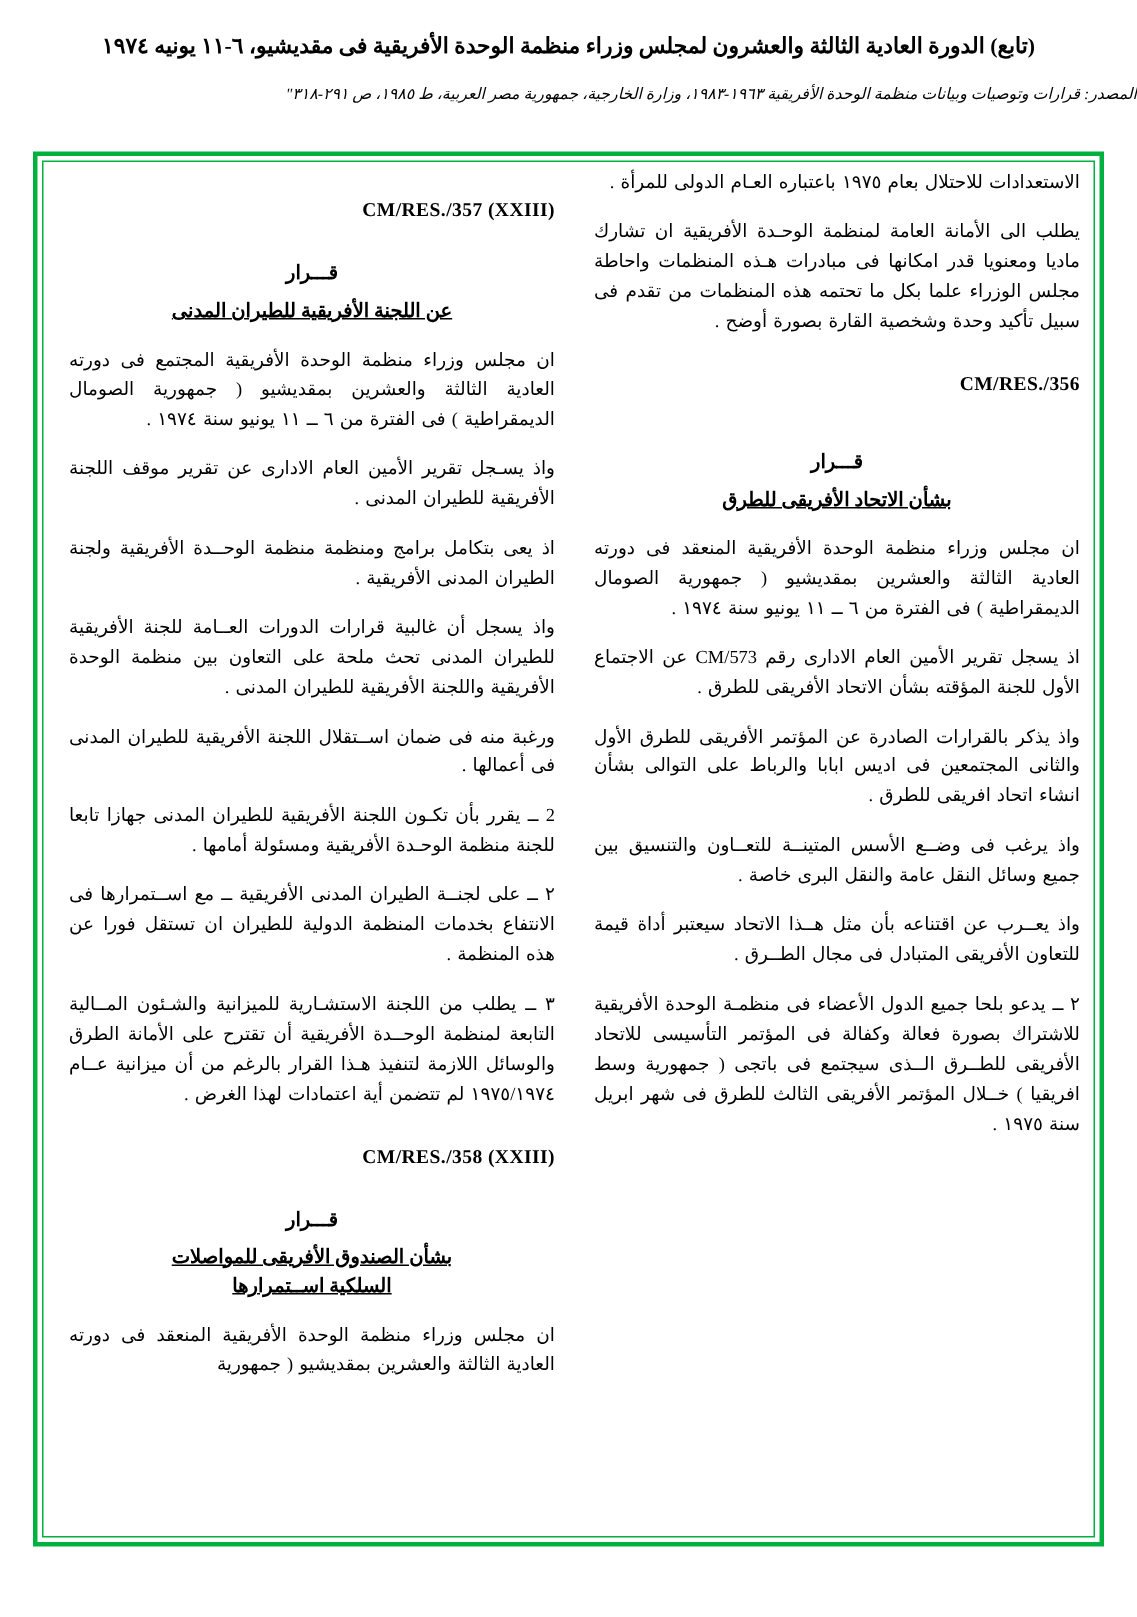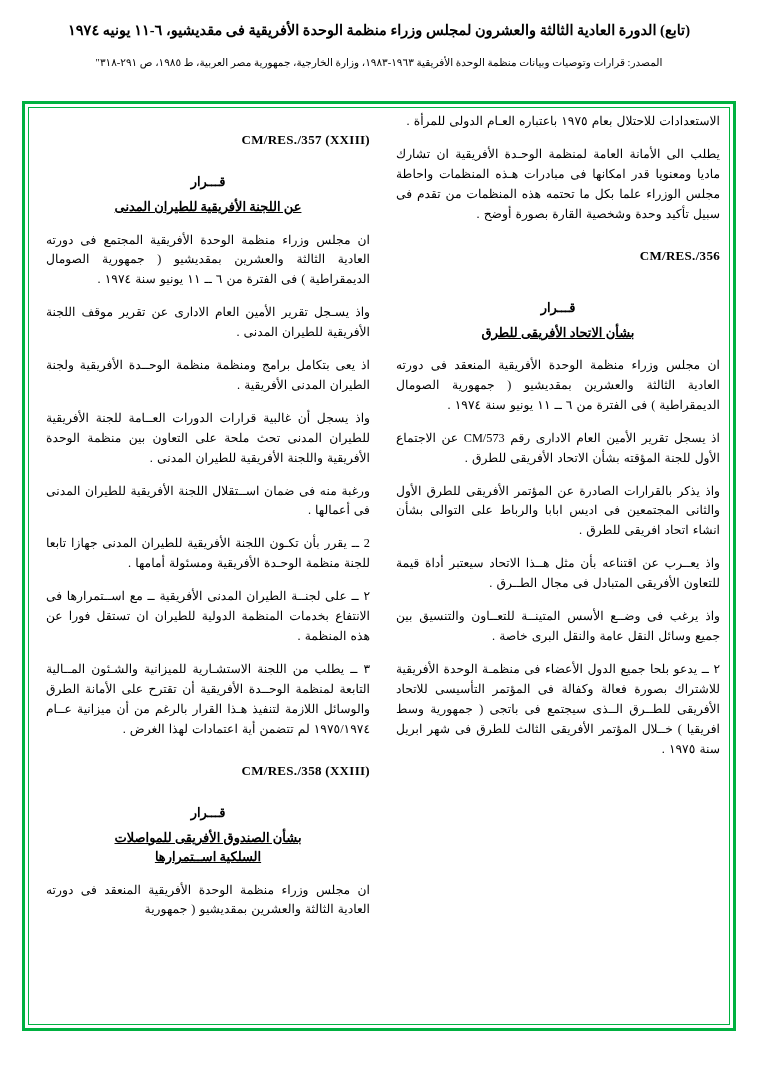--- a/index.html
+++ b/index.html
@@ -28,23 +28,23 @@
     font-size: 14.5px;
     font-weight: bold;
     letter-spacing: 0px;
     direction: rtl;
   }
   .hdr-source {
     position: absolute;
     top: 56px;
     left: 0;
     right: 0;
-    text-align: center;
     font-size: 10.5px;
     direction: rtl;
+    font-style: italic;
   }
   .frame {
     position: absolute;
     top: 101px;
     left: 22px;
     width: 714px;
     height: 930px;
     border: 3px solid #00b140;
     box-sizing: border-box;
   }
@@ -136,22 +136,22 @@
       <div class="spacer-sm"></div>
       <div class="res-code">CM/RES./356</div>
       <div class="spacer-md"></div>
       <div class="kicker">قـــرار</div>
       <div class="subject">
         <span>بشأن الاتحاد الأفريقى للطرق</span>
       </div>
       <p class="just">ان مجلس وزراء منظمة الوحدة الأفريقية المنعقد فى دورته العادية الثالثة والعشرين بمقديشيو ( جمهورية الصومال الديمقراطية ) فى الفترة من ٦ ــ ١١ يونيو سنة ١٩٧٤ .</p>
       <p class="just">اذ يسجل تقرير الأمين العام الادارى رقم CM/573 عن الاجتماع الأول للجنة المؤقته بشأن الاتحاد الأفريقى للطرق .</p>
       <p class="just">واذ يذكر بالقرارات الصادرة عن المؤتمر الأفريقى للطرق الأول والثانى المجتمعين فى اديس ابابا والرباط على التوالى بشأن انشاء اتحاد افريقى للطرق .</p>
+      <p class="just">واذ يرغب فى وضــع الأسس المتينــة للتعــاون والتنسيق بين جميع وسائل النقل عامة والنقل البرى خاصة .</p>
       <p class="just">واذ يعــرب عن اقتناعه بأن مثل هــذا الاتحاد سيعتبر أداة قيمة للتعاون الأفريقى المتبادل فى مجال الطــرق .</p>
-      <p class="just">واذ يرغب فى وضــع الأسس المتينــة للتعــاون والتنسيق بين جميع وسائل النقل عامة والنقل البرى خاصة .</p>
       <p class="just">٢ ــ يدعو بلحا جميع الدول الأعضاء فى منظمـة الوحدة الأفريقية للاشتراك بصورة فعالة وكفالة فى المؤتمر التأسيسى للاتحاد الأفريقى للطــرق الــذى سيجتمع فى باتجى ( جمهورية وسط افريقيا ) خــلال المؤتمر الأفريقى الثالث للطرق فى شهر ابريل سنة ١٩٧٥ .</p>
     </div>
 
     <div class="col">
       <div class="spacer-md"></div>
       <div class="res-code">CM/RES./357  (XXIII)</div>
       <div class="spacer-sm"></div>
       <div class="kicker">قـــرار</div>
       <div class="subject">
         <span>عن اللجنة الأفريقية للطيران المدنى</span>

